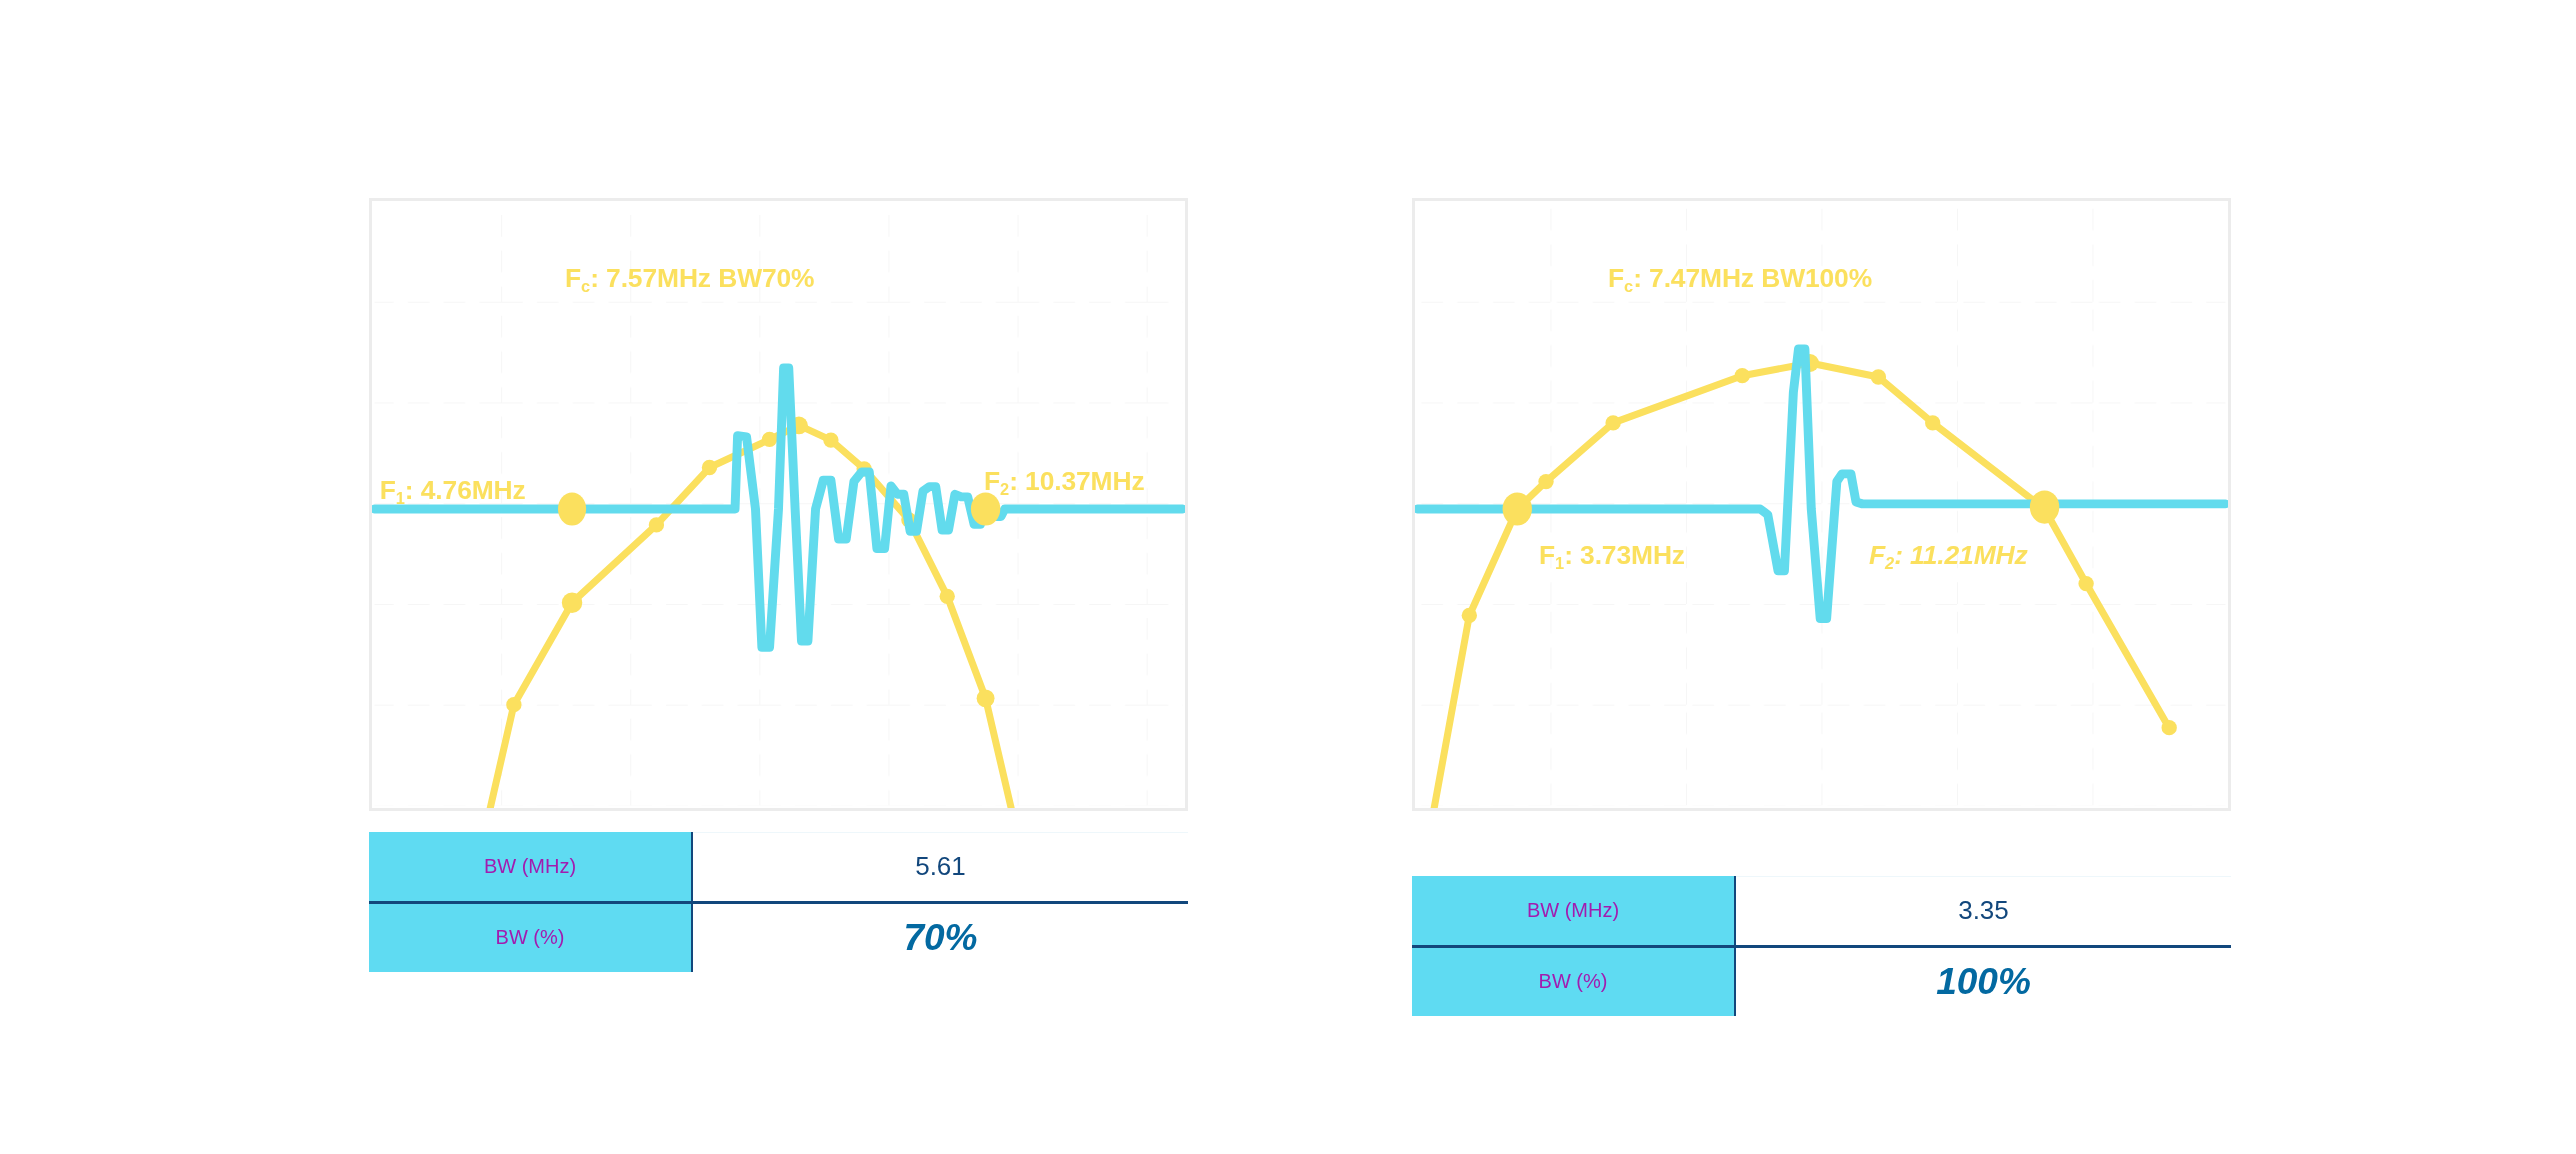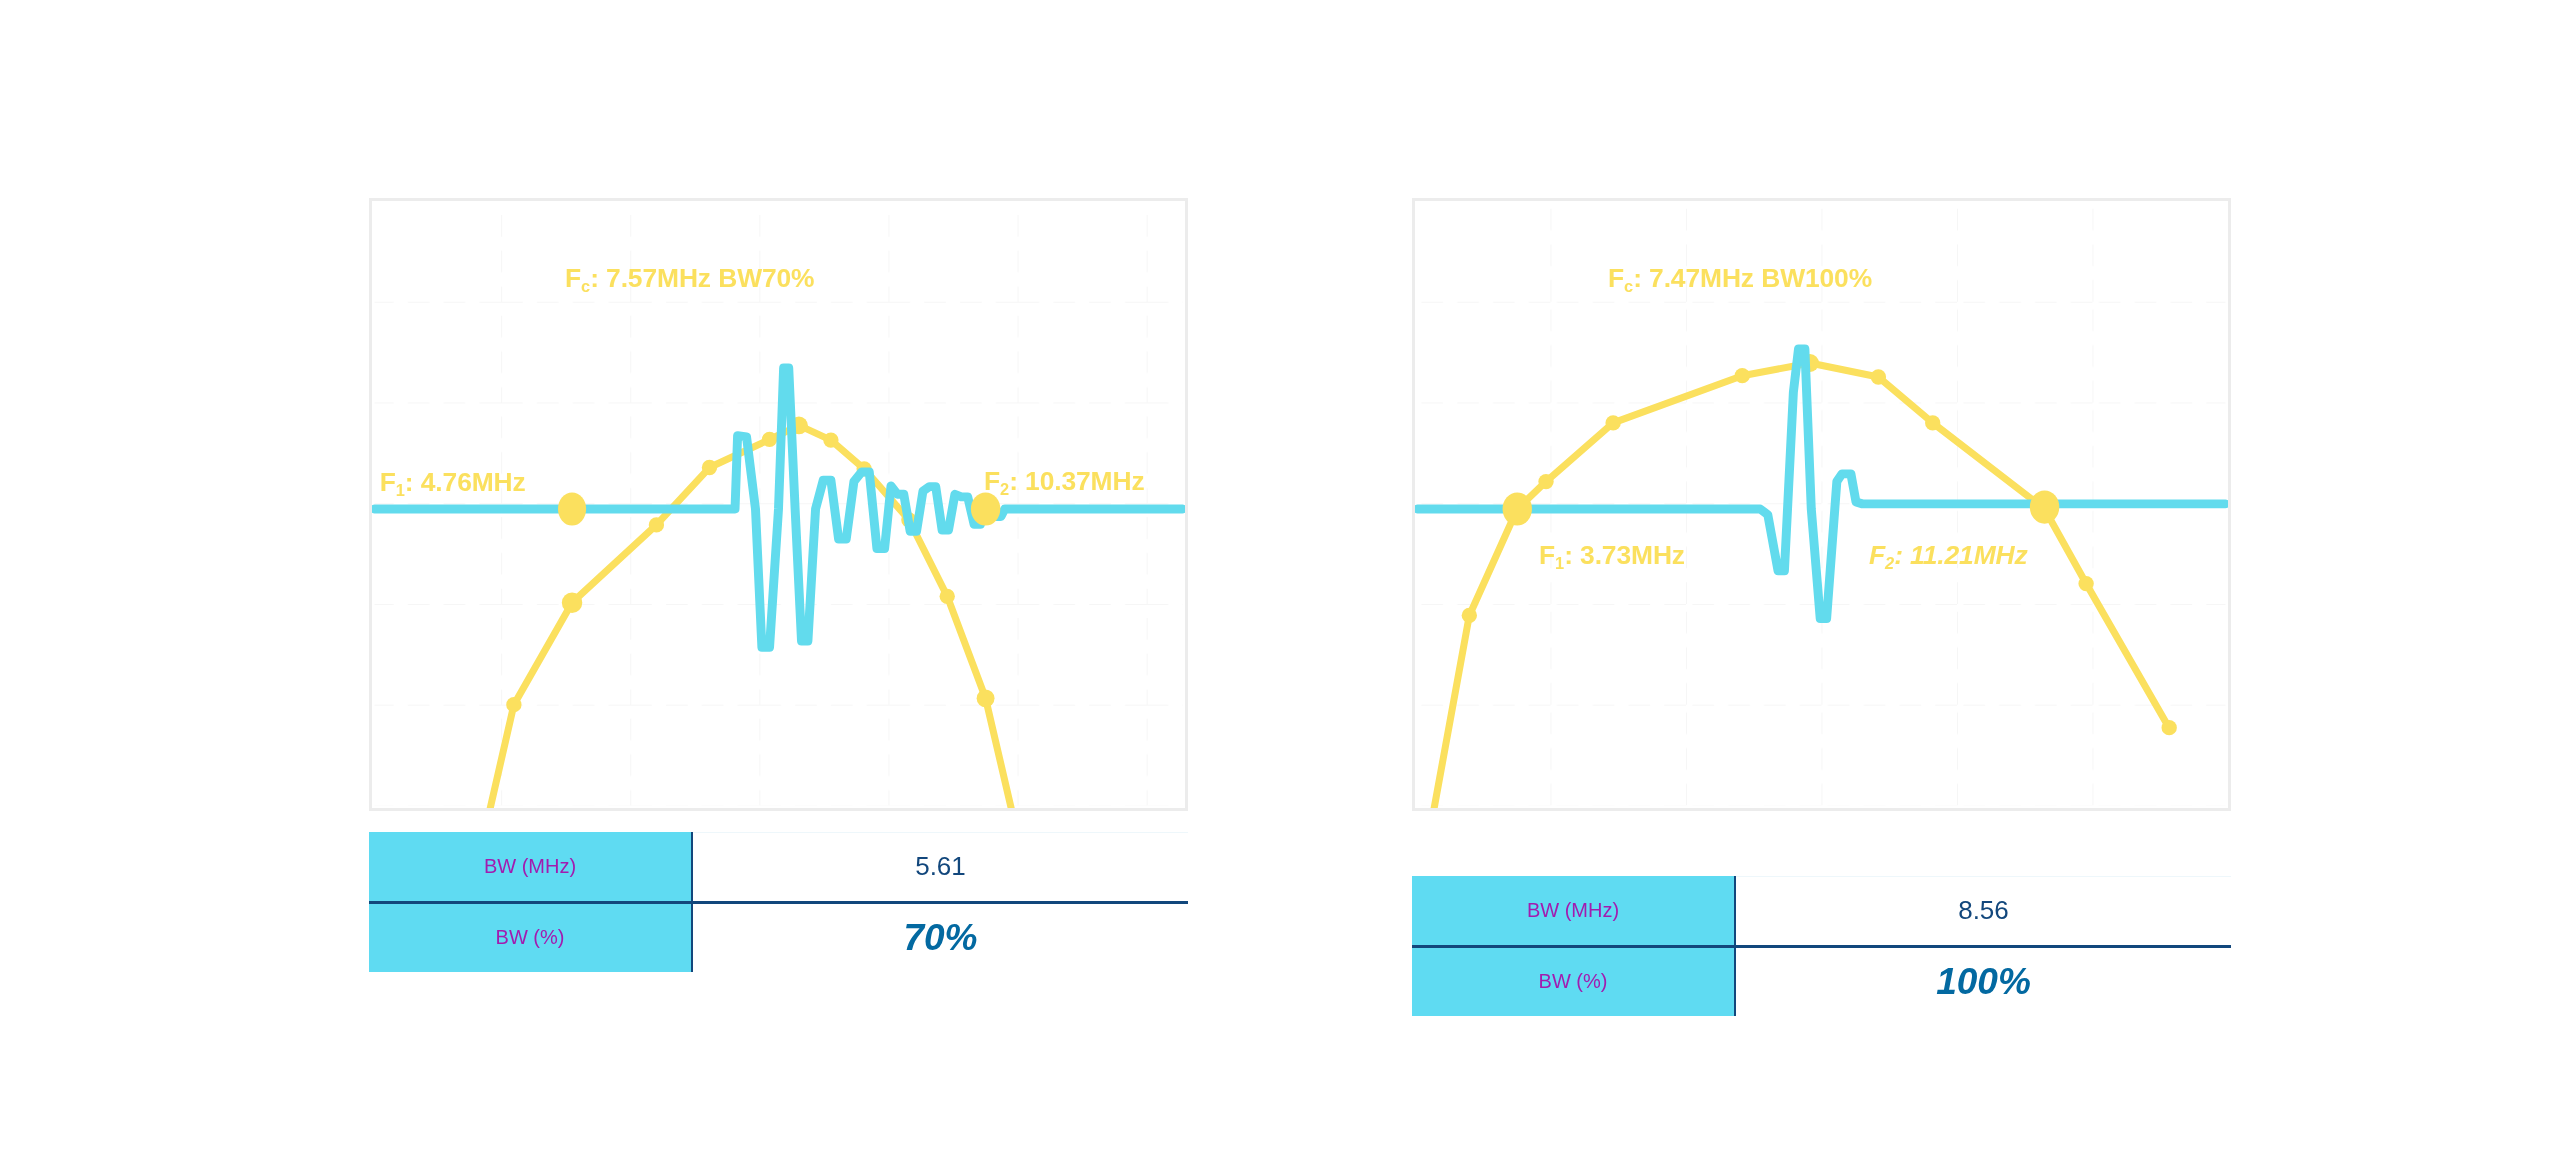--- a/index.html
+++ b/index.html
@@ -63,21 +63,21 @@
   .annot sub {
     font-size: 0.62em;
     vertical-align: baseline;
     position: relative;
     top: 0.28em;
     letter-spacing: 0;
   }
 
   
   .left .annot-fc { left: 193px; top: 64px; }
-  .left .annot-f1 { left: 7.7px;  top: 268px; }
+  .left .annot-f1 { left: 7.7px;  top: 276px; }
   .left .annot-f2 { left: 612px; top: 267px; }
   
   .right .annot-fc { left: 193px; top: 64px; }
   .right .annot-f1 { left: 124px; top: 341px; }
   .right .annot-f2 { left: 454px; top: 341px; font-style: italic; }
 
   
   .bw-table {
     margin-top: 20.6px;
     width: 819px;
@@ -236,21 +236,21 @@
 
       <div class="annot annot-f1"><span>F</span><sub>1</sub><span>: 3.73MHz</span></div>
 
       <div class="annot annot-f2"><span>F</span><sub>2</sub><span>: 11.21MHz</span></div>
     </div>
 
     <table class="bw-table">
       <tbody>
         <tr class="row-top">
           <td class="label-cell">BW (MHz)</td>
-          <td class="value-cell">8.56</td>
+          <td class="value-cell">3.35</td>
         </tr>
         <tr>
           <td class="label-cell">BW (%)</td>
           <td class="value-cell accent">100%</td>
         </tr>
       </tbody>
     </table>
   </div>
 
 </div>

